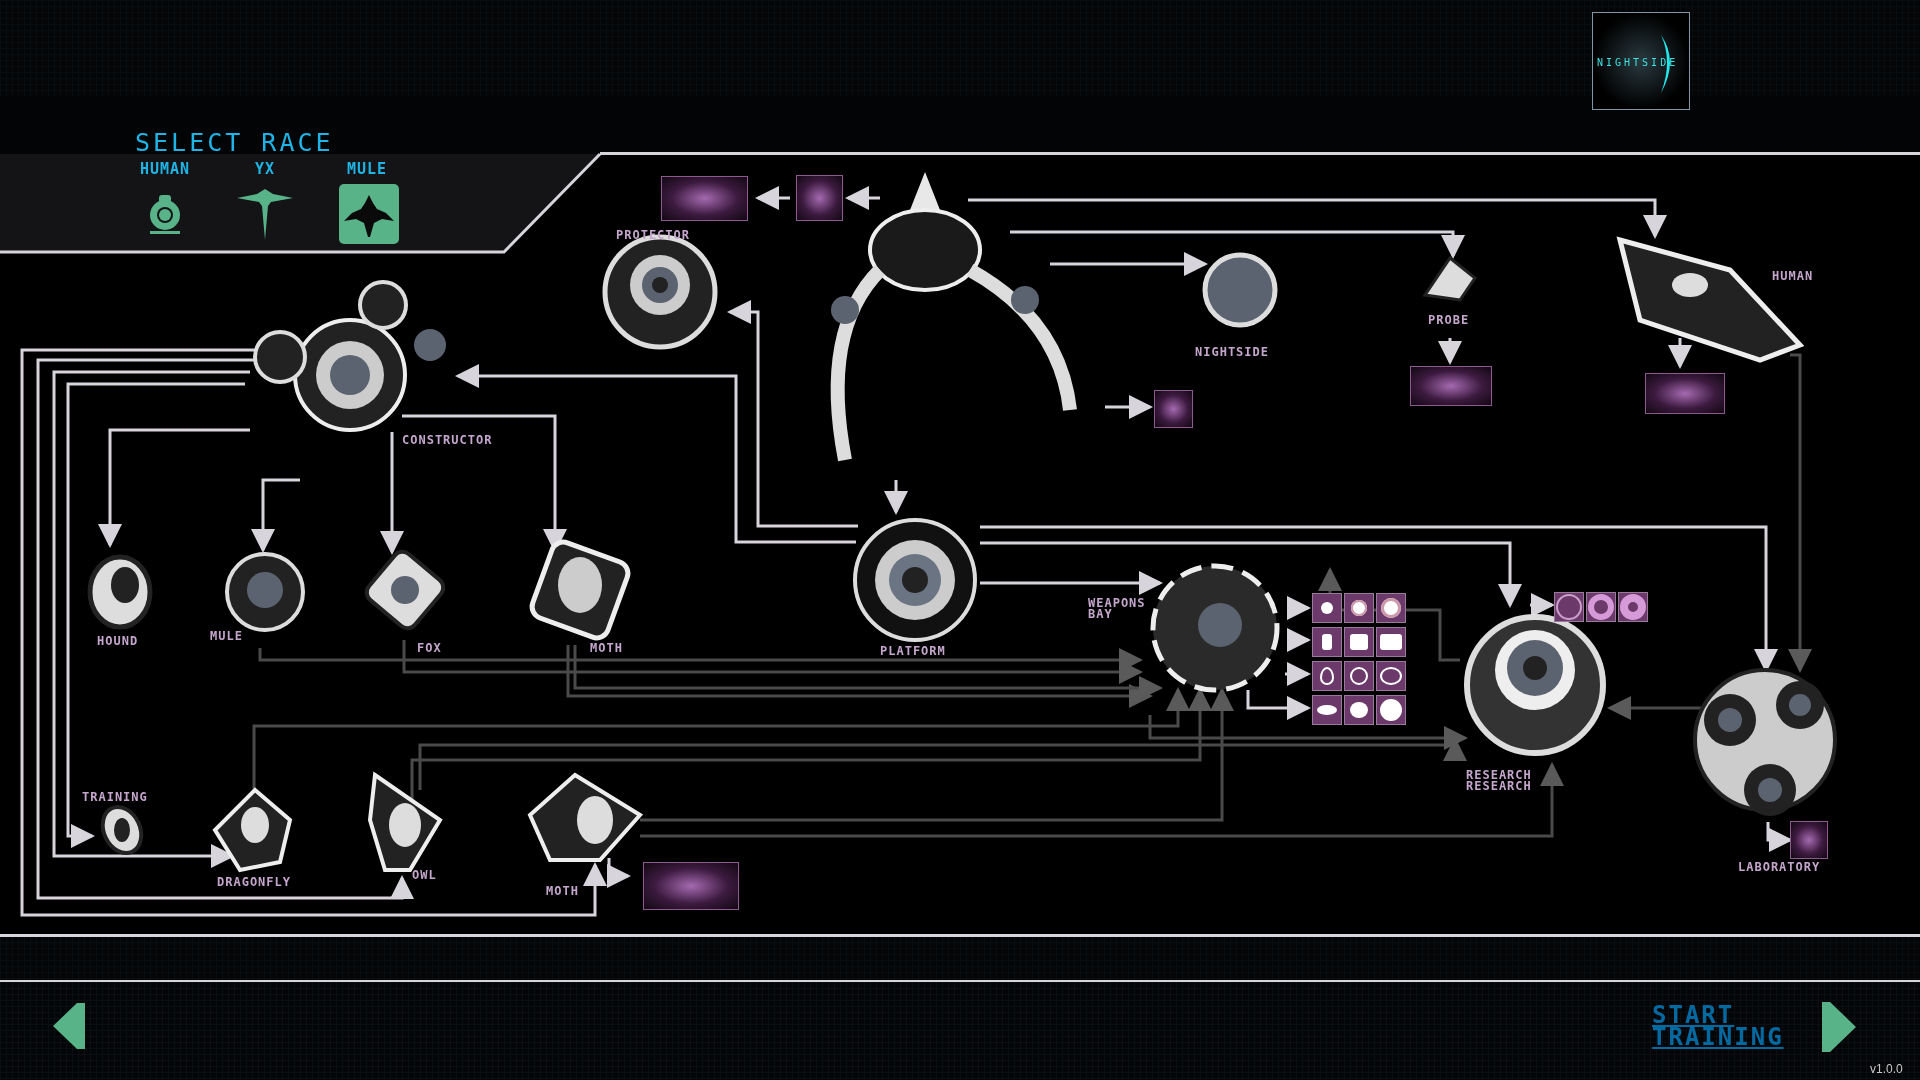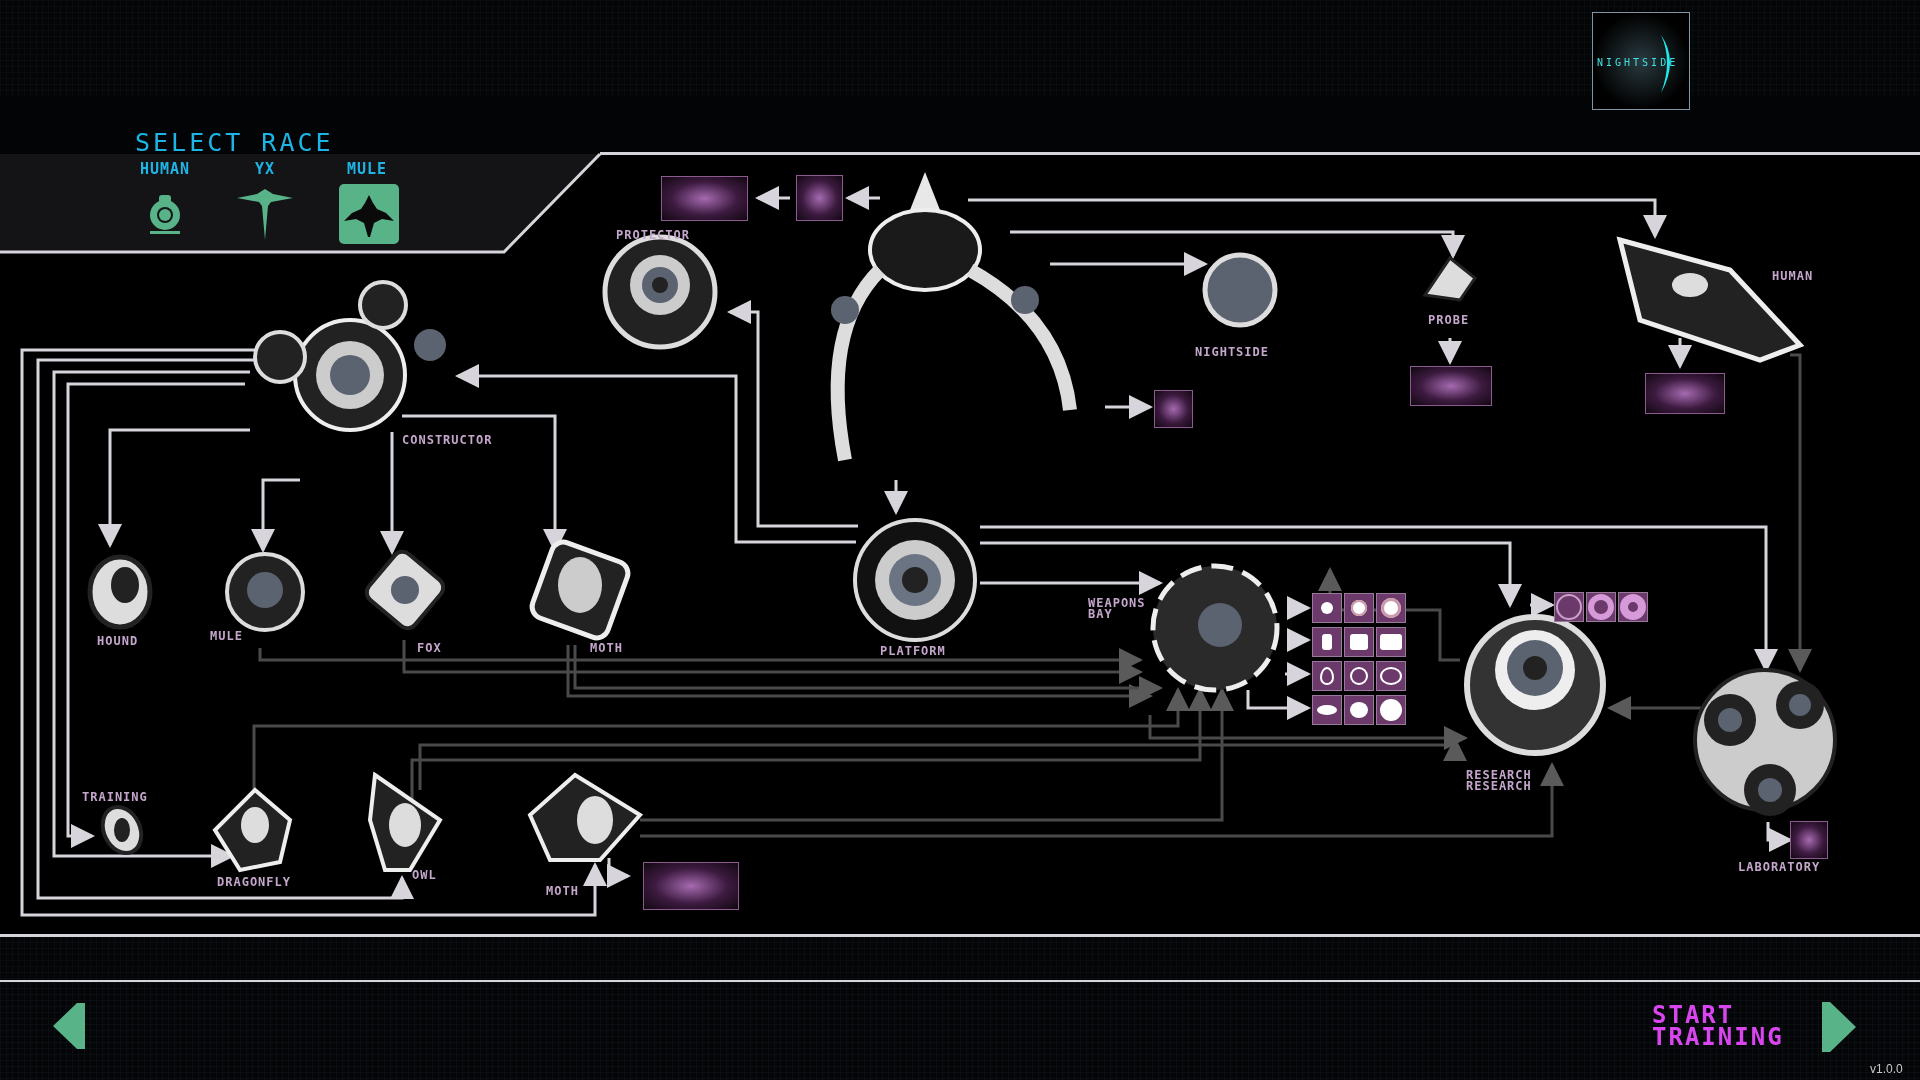--- a/index.html
+++ b/index.html
@@ -20,21 +20,21 @@
   .title{position:absolute;left:135px;top:128px;color:#1fb4e6;font-size:25px;font-weight:normal;letter-spacing:3px;}
   .race-label{position:absolute;top:160px;color:#1fb4e6;font-size:15px;font-weight:bold;letter-spacing:1px;text-align:center;width:80px;}
   .race-icon{position:absolute;top:184px;width:60px;height:60px;display:flex;align-items:center;justify-content:center;border-radius:5px;}
   .race-icon.selected{background:#58b389;}
   .logo{position:absolute;left:1592px;top:12px;width:96px;height:96px;border:1px solid #7f95a8;background:#000;overflow:hidden;}
   .logo-text{position:absolute;left:4px;top:44px;color:#3fe0e0;font-size:10px;letter-spacing:3px;}
   .lbl{position:absolute;color:#c4a6cc;font-size:12px;font-weight:bold;letter-spacing:1px;line-height:11px;white-space:nowrap;}
   .tile{position:absolute;width:28px;height:28px;background:#6b3a6b;border:1px solid #9a7a9c;display:flex;align-items:center;justify-content:center;}
   .thumb{position:absolute;border:1px solid #8c5a8e;background:radial-gradient(ellipse at center,#a56ab0 0%,#3c1a3f 55%,#120812 100%);}
   .nav-prev{position:absolute;left:53px;top:1003px;width:32px;height:46px;}
-  .start-text{position:absolute;left:1652px;top:1004px;color:#d946ef;font-size:24px;font-weight:bold;line-height:22px;letter-spacing:2px;}
+  .start-text{position:absolute;left:1652px;top:1004px;color:#0369a1;font-size:24px;font-weight:bold;line-height:22px;letter-spacing:2px;text-decoration:underline;}
   .nav-next{position:absolute;left:1822px;top:1002px;width:34px;height:50px;}
   .version{position:absolute;left:1870px;top:1062px;color:#c8c8c8;font-size:12px;font-family:"Liberation Sans",sans-serif;}
   svg.wires{position:absolute;left:0;top:0;}
 </style>
 </head>
 <body>
 
 <div class="bg-grid"></div>
 <div class="strip"></div>
 <div class="main-panel"></div>

